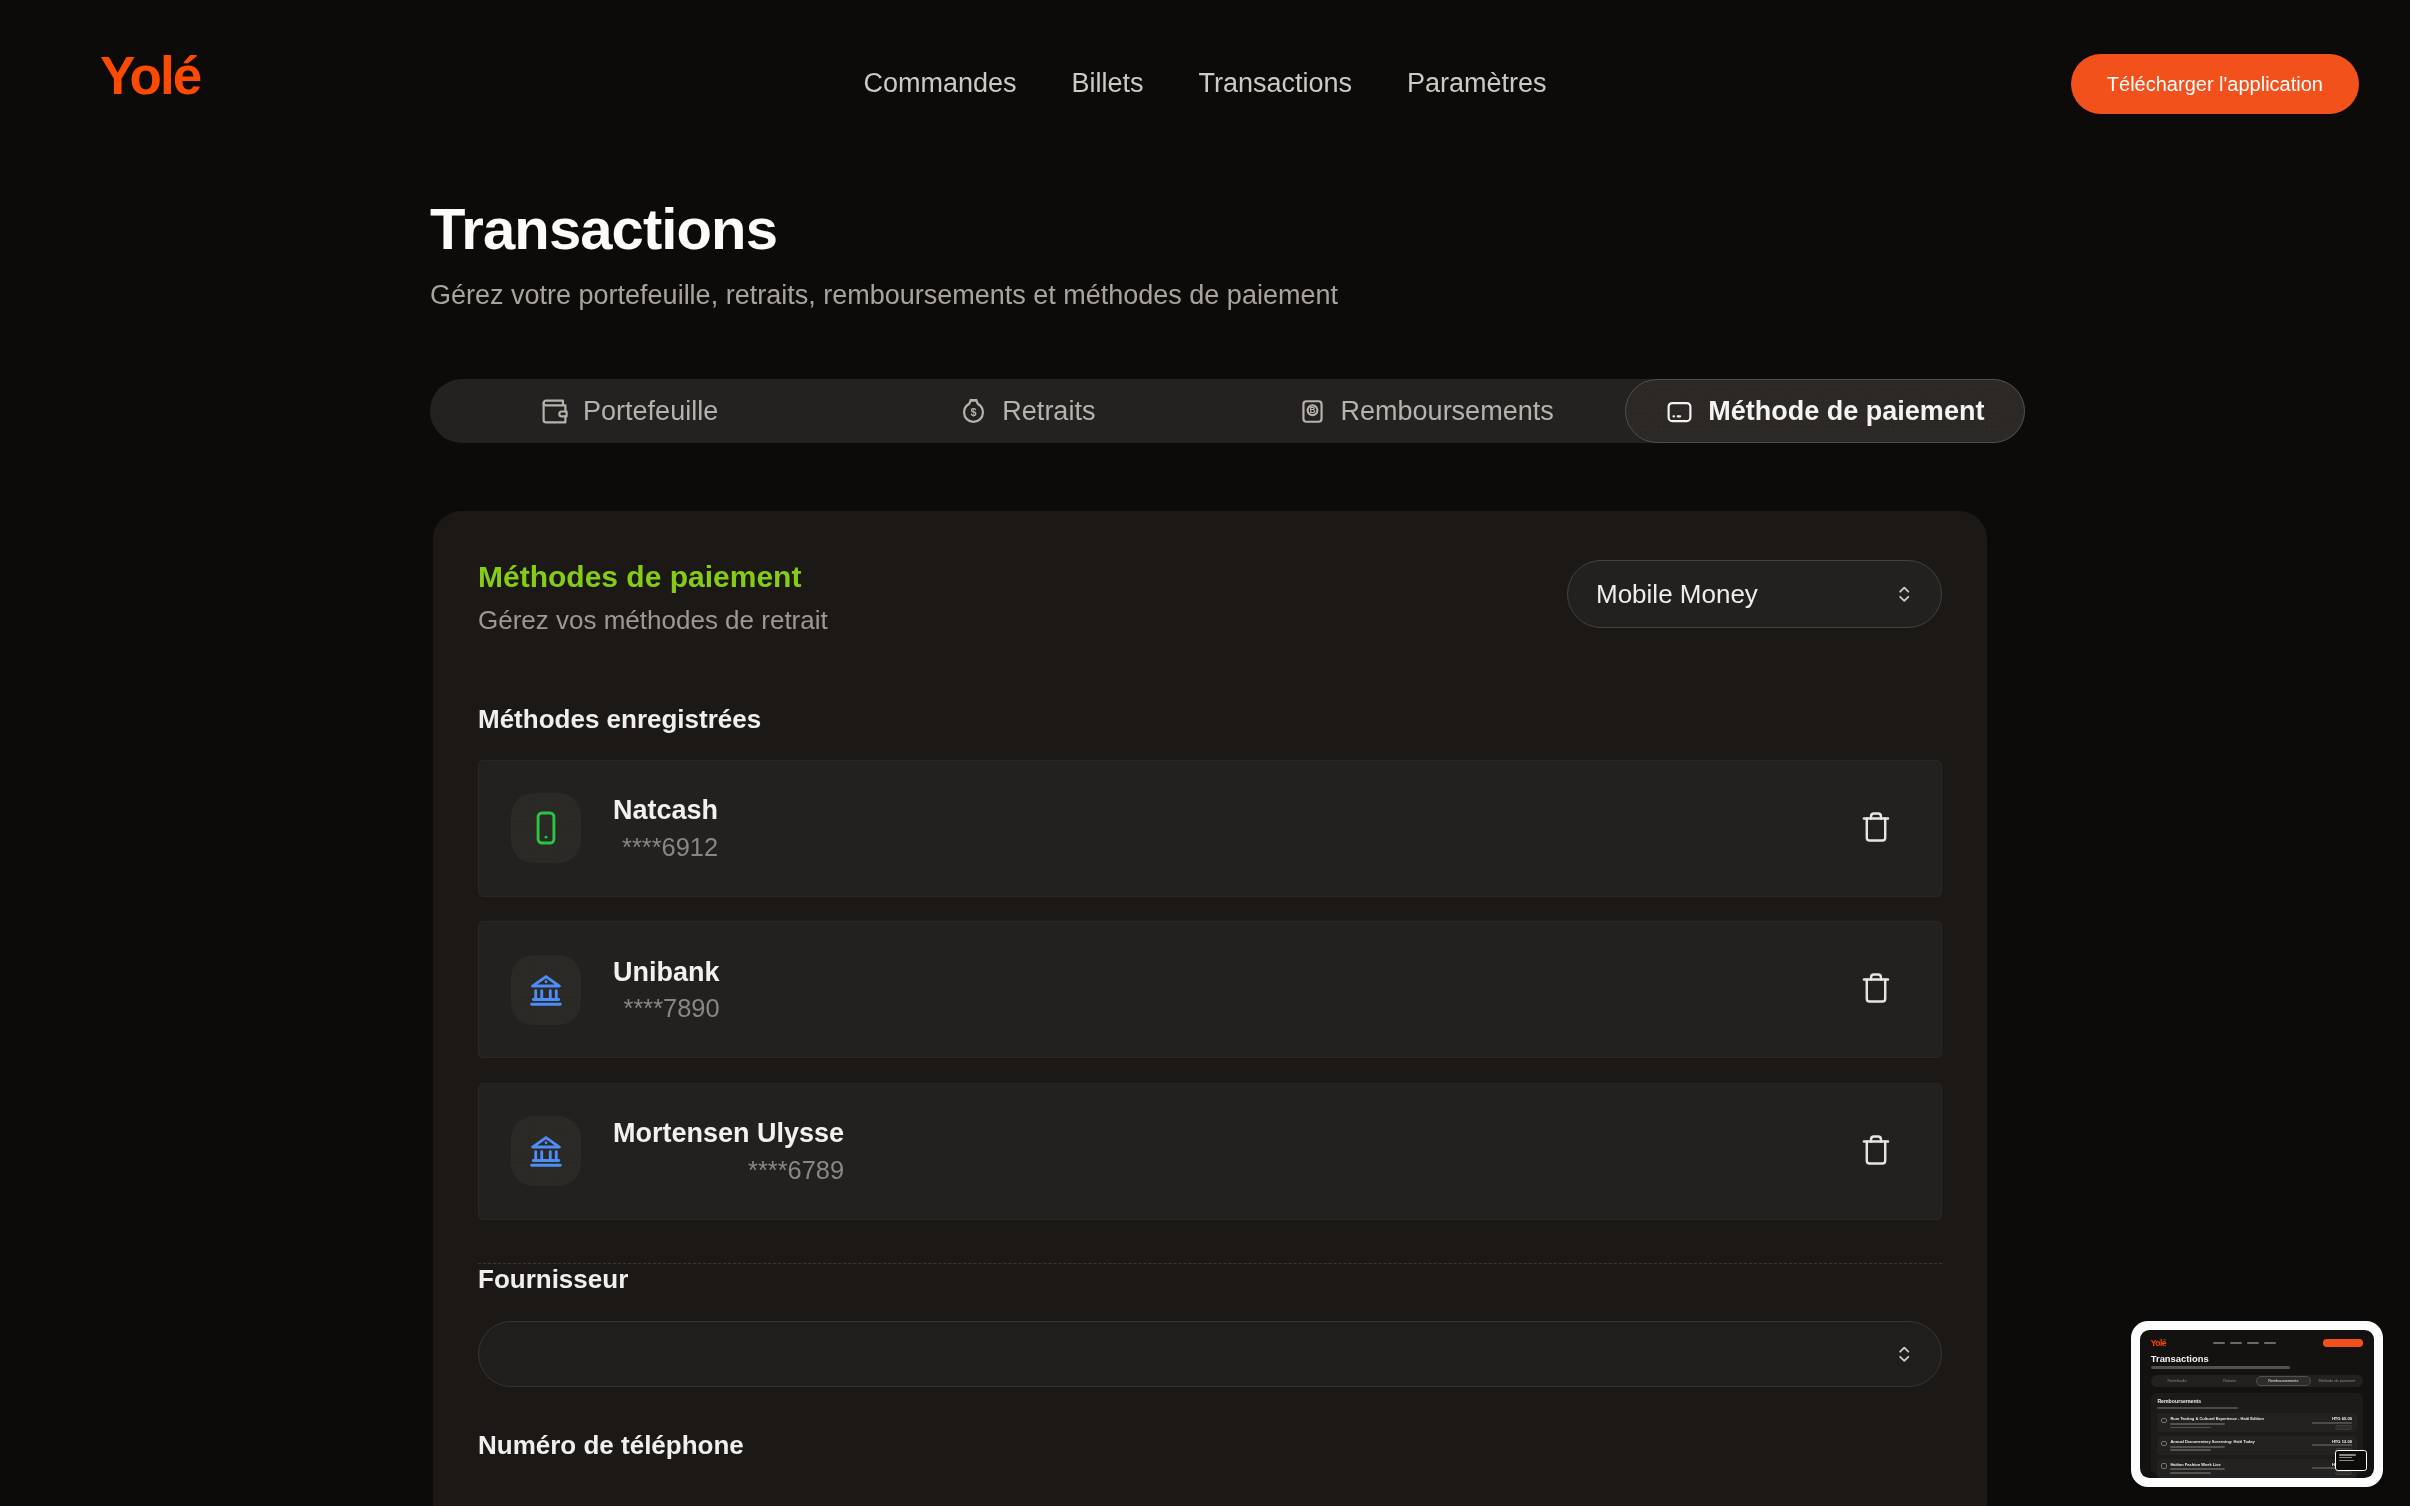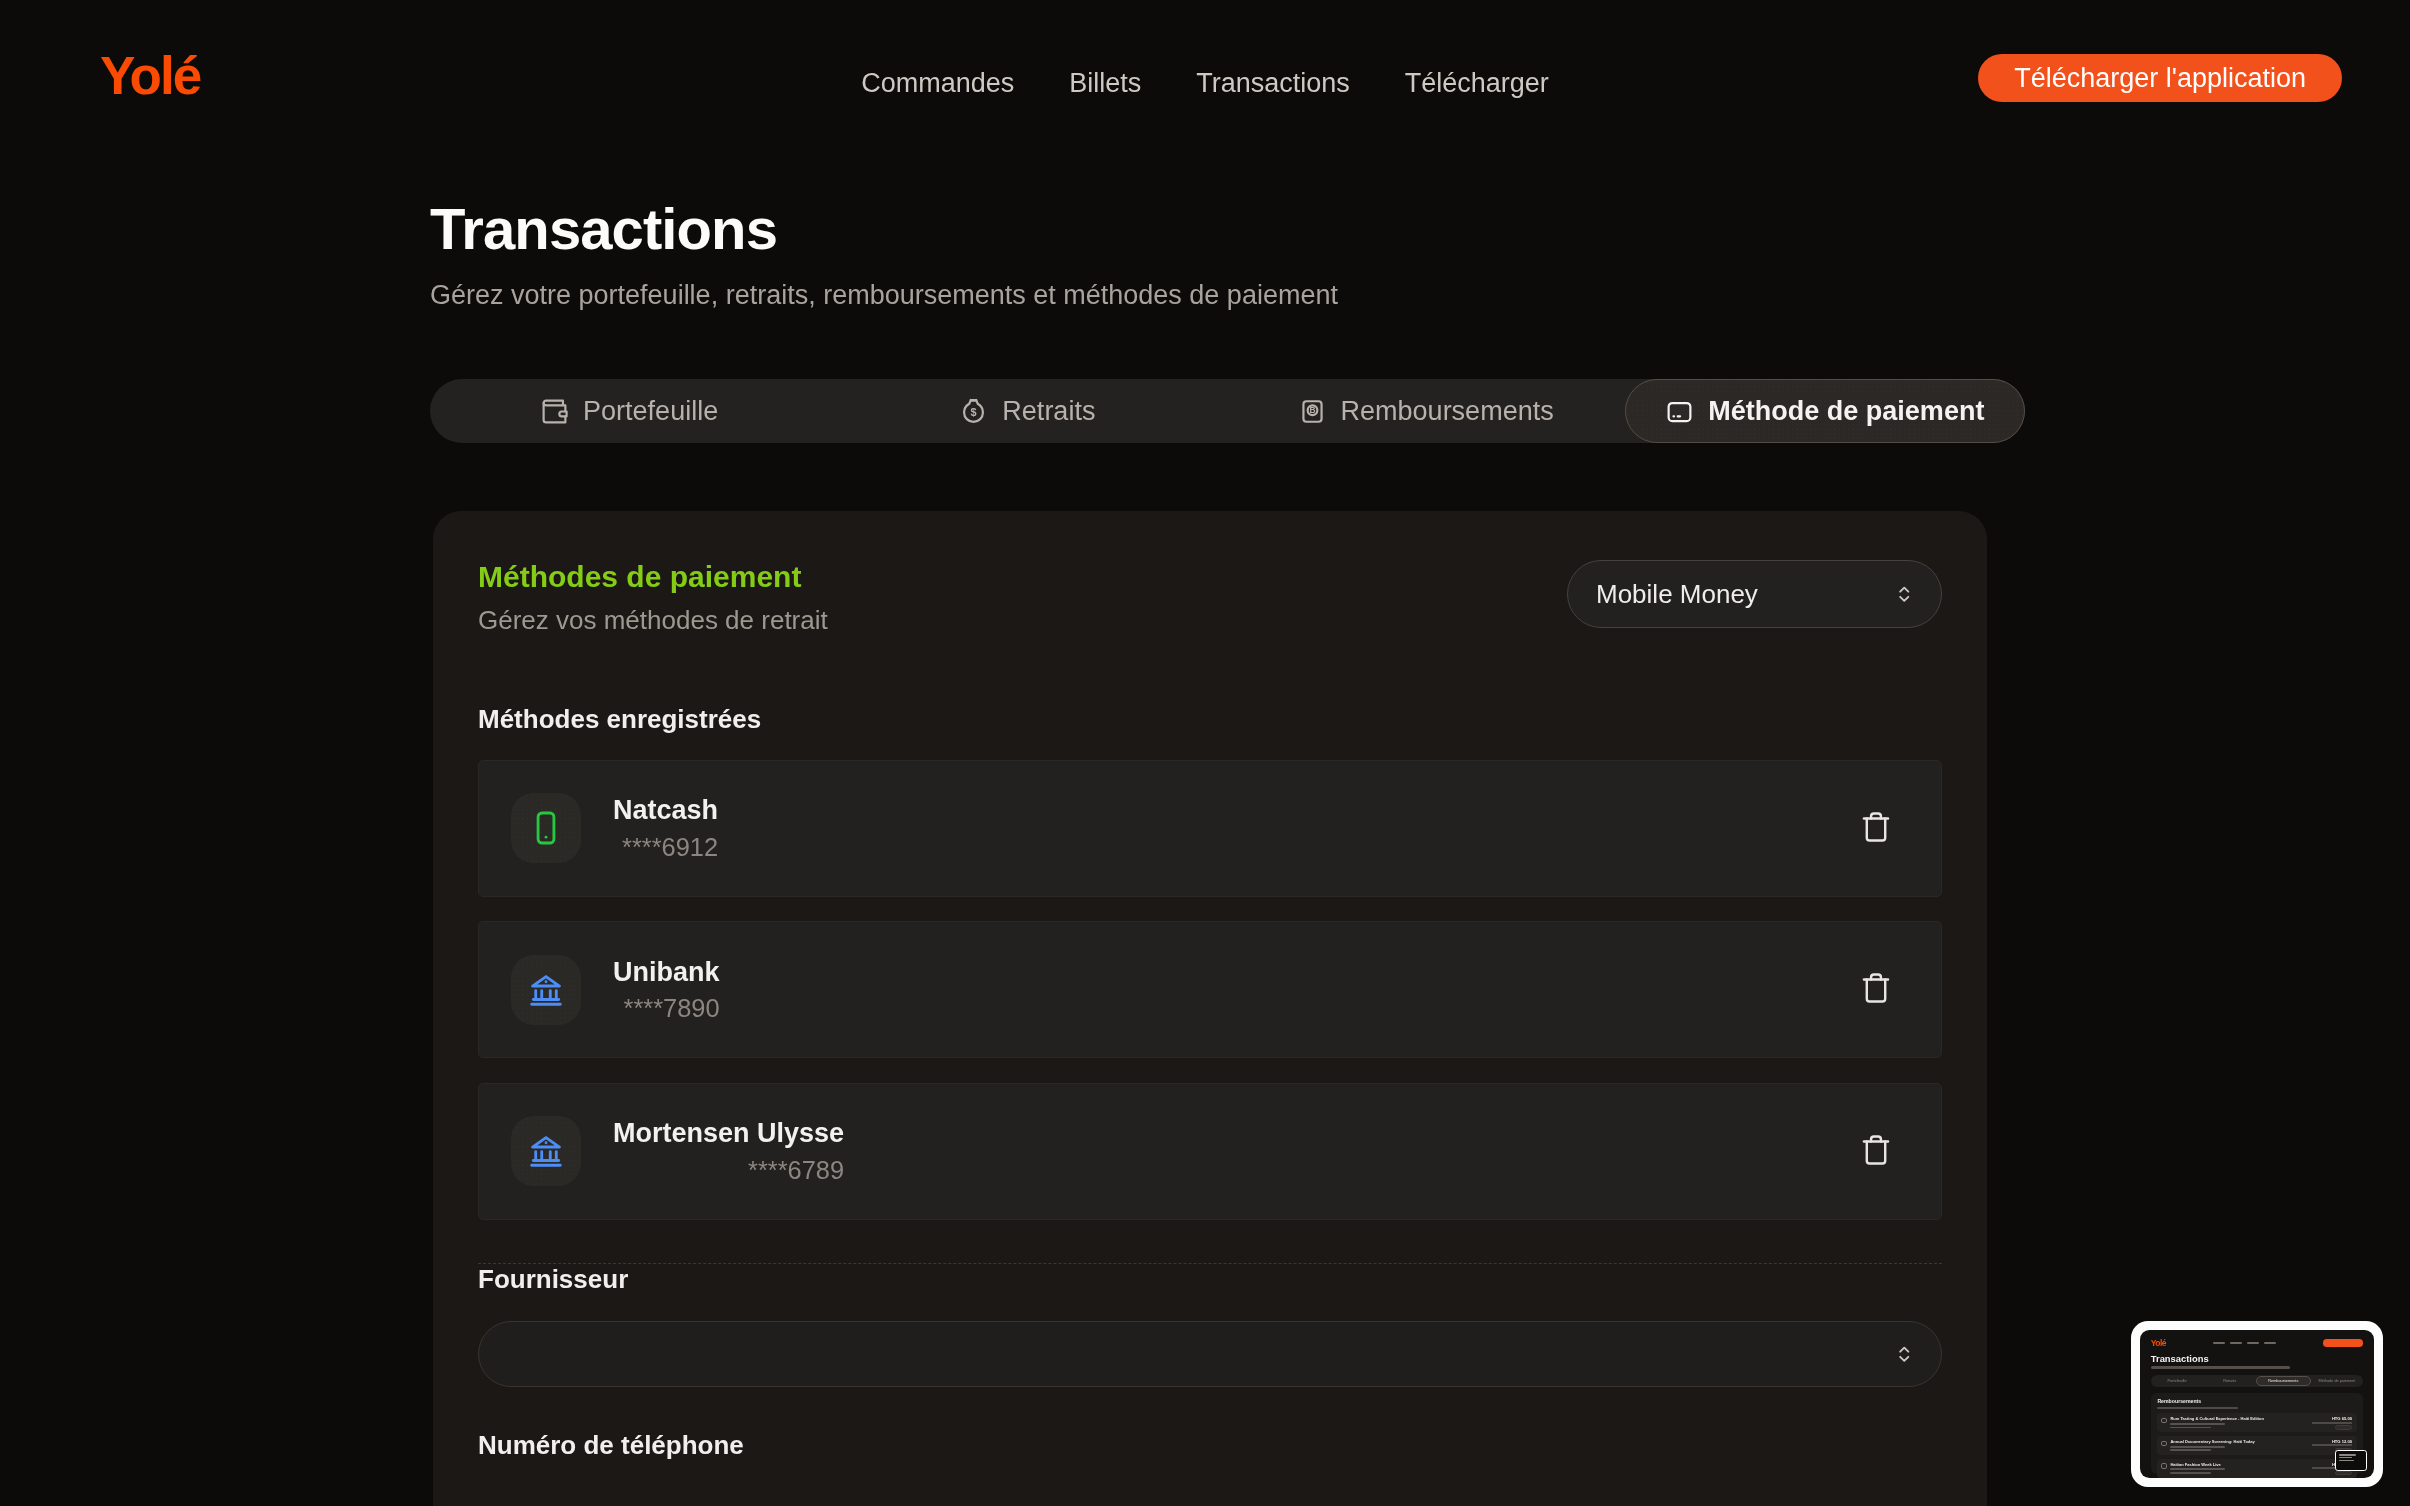--- a/index.html
+++ b/index.html
@@ -5,23 +5,23 @@
   * { margin:0; padding:0; box-sizing:border-box; }
   html,body { width:2411px; height:1507px; background:#0D0B0A; overflow:hidden;
               font-family:"Liberation Sans", sans-serif; color:#FAFAF9; }
 
   
   .logo { position:absolute; left:100px; top:45px; font-size:53px; font-weight:900;
           letter-spacing:-1.9px; color:#FB4A02; }
   .nav  { position:absolute; left:50%; top:68px; transform:translateX(-50%);
           display:flex; gap:55px; }
   .nav-item { font-size:27px; color:#CFC9C3; cursor:pointer; white-space:nowrap; }
-  .dl-btn { position:absolute; right:68px; top:54px; height:48px; padding:0 36px;
+  .dl-btn { position:absolute; right:51px; top:54px; height:60px; padding:0 36px;
             background:#F2511C; border:none; border-radius:941px; color:#fff;
-            font-size:27px; font-family:inherit; display:flex; align-items:center; cursor:pointer; }
+            font-size:20px; font-family:inherit; display:flex; align-items:center; cursor:pointer; }
 
   
   .page-title { position:absolute; left:430px; top:195px; font-size:58px; font-weight:800;
                 letter-spacing:-0.9px; color:#FCFBFA; }
   .page-sub   { position:absolute; left:430px; top:280px; font-size:27px; color:#A9A39D; }
 
   
   .tabbar { position:absolute; left:430px; top:379px; width:1595px; height:64px;
             background:#242220; border-radius:941px; display:flex; }
   .tab { flex:1; display:flex; align-items:center; justify-content:center; gap:14px;
@@ -104,21 +104,21 @@
 </style>
 </head>
 <body>
 
 <div class="logo">Yolé</div>
 
 <nav class="nav">
   <span class="nav-item">Commandes</span>
   <span class="nav-item">Billets</span>
   <span class="nav-item">Transactions</span>
-  <span class="nav-item">Télécharger</span>
+  <span class="nav-item">Paramètres</span>
 </nav>
 
 <button class="dl-btn">Télécharger l'application</button>
 
 <h1 class="page-title">Transactions</h1>
 <div class="page-sub">Gérez votre portefeuille, retraits, remboursements et méthodes de paiement</div>
 
 <div class="tabbar">
   <div class="tab">
     <svg viewBox="0 0 24 24" fill="none" stroke="currentColor" stroke-width="1.8" stroke-linecap="round" stroke-linejoin="round">

